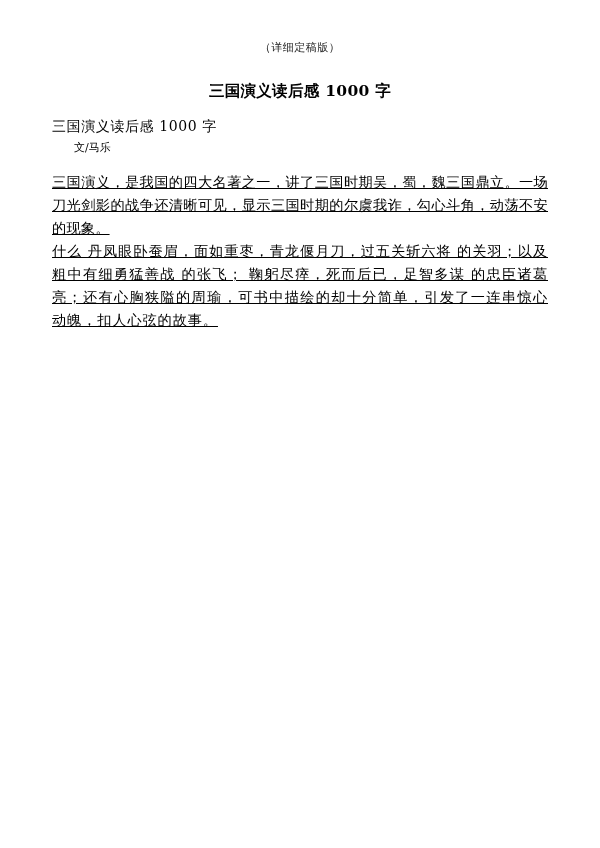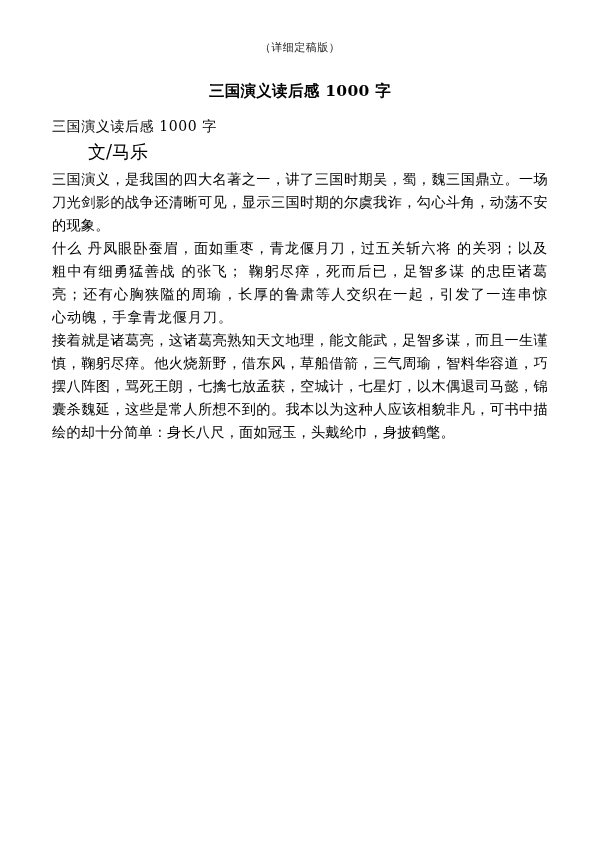--- a/index.html
+++ b/index.html
@@ -37,52 +37,52 @@
     letter-spacing: 0.3px;
     font-family: "DejaVu Serif", "Liberation Serif", serif;
   }
   .subtitle {
     font-size: 14px;
     margin: 0 0 4px 0;
     letter-spacing: 0.6px;
     font-family: "DejaVu Serif", "Liberation Serif", serif;
   }
   .byline {
-    font-size: 18px;
-    margin: 0 0 4px 0;
+    font-size: 11px;
+    margin: 0 0 16px 0;
     text-indent: 2em;
     font-family: "DejaVu Serif", "Liberation Serif", serif;
   }
   .body-para {
     font-size: 14.2px;
     line-height: 1.62;
     margin: 0;
     text-align: justify;
     text-justify: inter-ideograph;
     letter-spacing: 0.2px;
     font-family: "DejaVu Serif", "Liberation Serif", serif;
+    text-decoration: underline;
   }
   .spaced {
     letter-spacing: 0.9px;
   }
 </style>
 </head>
 <body>
 
 <div class="page">
 
   <div class="doc-header">（详细定稿版）</div>
 
   <h1 class="doc-title">三国演义读后感 1000 字</h1>
 
   <p class="subtitle">三国演义读后感 1000 字</p>
 
   <p class="byline">文/马乐</p>
 
   <p class="body-para">三国演义，是我国的四大名著之一，讲了三国时期吴，蜀，魏三国鼎立。一场刀光剑影的战争还清晰可见，显示三国时期的尔虞我诈，勾心斗角，动荡不安的现象。</p>
 
-  <p class="body-para spaced">什么 丹凤眼卧蚕眉，面如重枣，青龙偃月刀，过五关斩六将 的关羽；以及 粗中有细勇猛善战 的张飞； 鞠躬尽瘁，死而后已，足智多谋 的忠臣诸葛亮；还有心胸狭隘的周瑜，长厚的鲁肃等人交织在一起，引发了一连串惊心动魄，手拿青龙偃月刀。</p>
+  <p class="body-para spaced">什么 丹凤眼卧蚕眉，面如重枣，青龙偃月刀，过五关斩六将 的关羽；以及 粗中有细勇猛善战 的张飞； 鞠躬尽瘁，死而后已，足智多谋 的忠臣诸葛亮；还有心胸狭隘的周瑜，可书中描绘的却十分简单，引发了一连串惊心动魄，扣人心弦的故事。</p>
 
 
-  <p class="body-para">接着就是诸葛亮，这诸葛亮熟知天文地理，能文能武，足智多谋，而且一生谨慎，鞠躬尽瘁。他火烧新野，借东风，草船借箭，三气周瑜，智料华容道，巧摆八阵图，骂死王朗，七擒七放孟获，空城计，七星灯，以木偶退司马懿，锦囊杀魏延，这些是常人所想不到的。我本以为这种人应该相貌非凡，可书中描绘的却十分简单：身长八尺，面如冠玉，头戴纶巾，身披鹤氅。</p>
 
 
 </div>
 
 </body></html>

